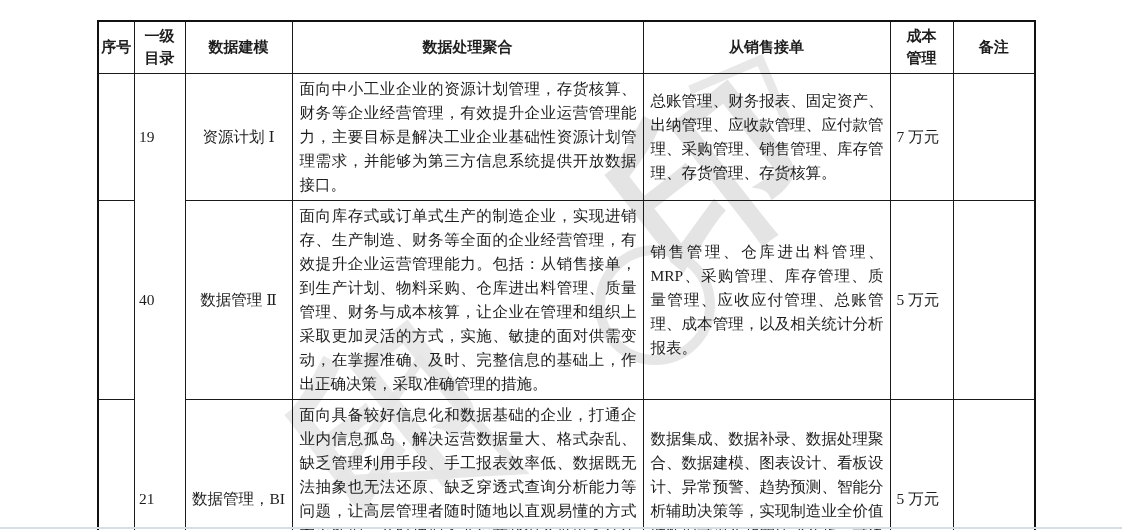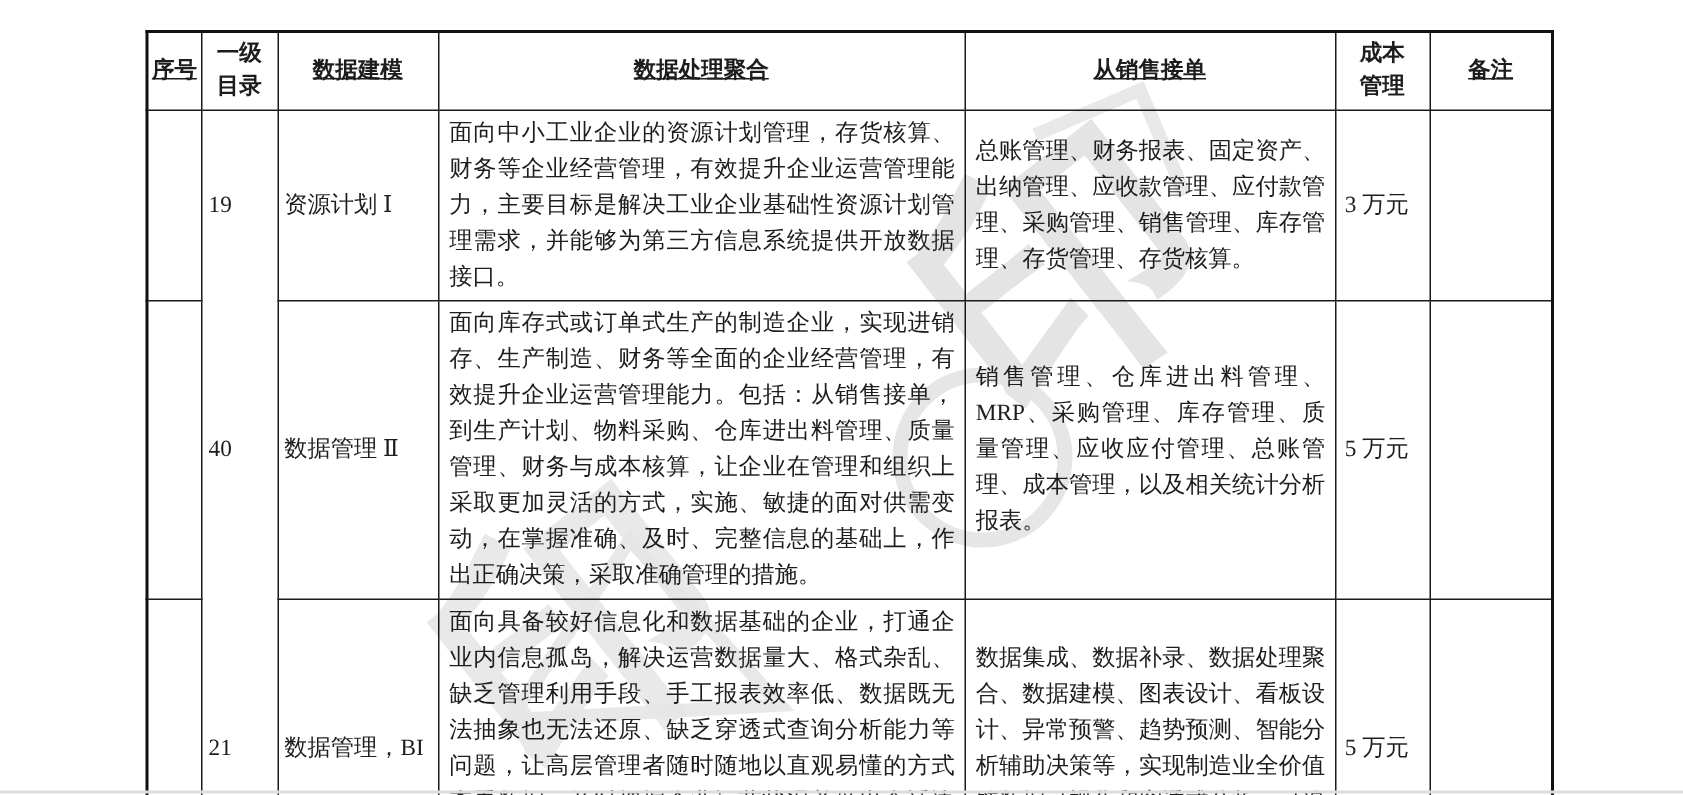--- a/index.html
+++ b/index.html
@@ -38,27 +38,27 @@
     background:transparent;
   }
   table.doc{border:2px solid #111;}
   table.doc th{
     font-weight:bold;text-align:center;padding:2px 2px;
     font-size:15px;line-height:22px;
   }
   th .narrow{display:inline-block;max-width:2.3em;}
   td.cell-no{text-align:right;padding-left:40px;}
   td.cell-l1{text-align:center;}
-  td.cell-l2{padding:0 4px;}
+  td.cell-l2{text-align:center;padding:0 4px;}
   td.cell-scn, td.cell-mod{
     text-align:justify;padding:3px 6px 3px 7px;
   }
   td.cell-sub{text-align:left;padding:0 2px 0 6px;}
   td.cell-rmk{padding:0 3px;}
-  tr.hdr{height:52px;text-decoration:underline;}
+  tr.hdr{height:52px;}
   tr.r19{height:108px;}
   tr.r20{height:172px;}
   tr.r21{height:158px;}
   
   .page-bottom-edge{
     position:absolute;left:0;top:527px;width:1122px;height:2px;
     background:#d9dee3;z-index:2;
   }
 </style>
 </head>
@@ -94,21 +94,21 @@
     <th><span class="narrow">成本管理</span></th>
     <th>备注</th>
   </tr>
 
   <tr class="r19">
     <td class="cell-no">19</td>
     <td class="cell-l1" rowspan="3"></td>
     <td class="cell-l2">资源计划 Ⅰ</td>
     <td class="cell-scn">面向中小工业企业的资源计划管理，存货核算、财务等企业经营管理，有效提升企业运营管理能力，主要目标是解决工业企业基础性资源计划管理需求，并能够为第三方信息系统提供开放数据接口。</td>
     <td class="cell-mod">总账管理、财务报表、固定资产、出纳管理、应收款管理、应付款管理、采购管理、销售管理、库存管理、存货管理、存货核算。</td>
-    <td class="cell-sub">3 万元</td>
+    <td class="cell-sub">7 万元</td>
     <td class="cell-rmk"></td>
   </tr>
 
   <tr class="r20">
     <td class="cell-no">40</td>
     <td class="cell-l2">数据管理 Ⅱ</td>
     <td class="cell-scn">面向库存式或订单式生产的制造企业，实现进销存、生产制造、财务等全面的企业经营管理，有效提升企业运营管理能力。包括：从销售接单，到生产计划、物料采购、仓库进出料管理、质量管理、财务与成本核算，让企业在管理和组织上采取更加灵活的方式，实施、敏捷的面对供需变动，在掌握准确、及时、完整信息的基础上，作出正确决策，采取准确管理的措施。</td>
     <td class="cell-mod">销售管理、仓库进出料管理、MRP、采购管理、库存管理、质量管理、应收应付管理、总账管理、成本管理，以及相关统计分析报表。</td>
     <td class="cell-sub">5 万元</td>
     <td class="cell-rmk"></td>

